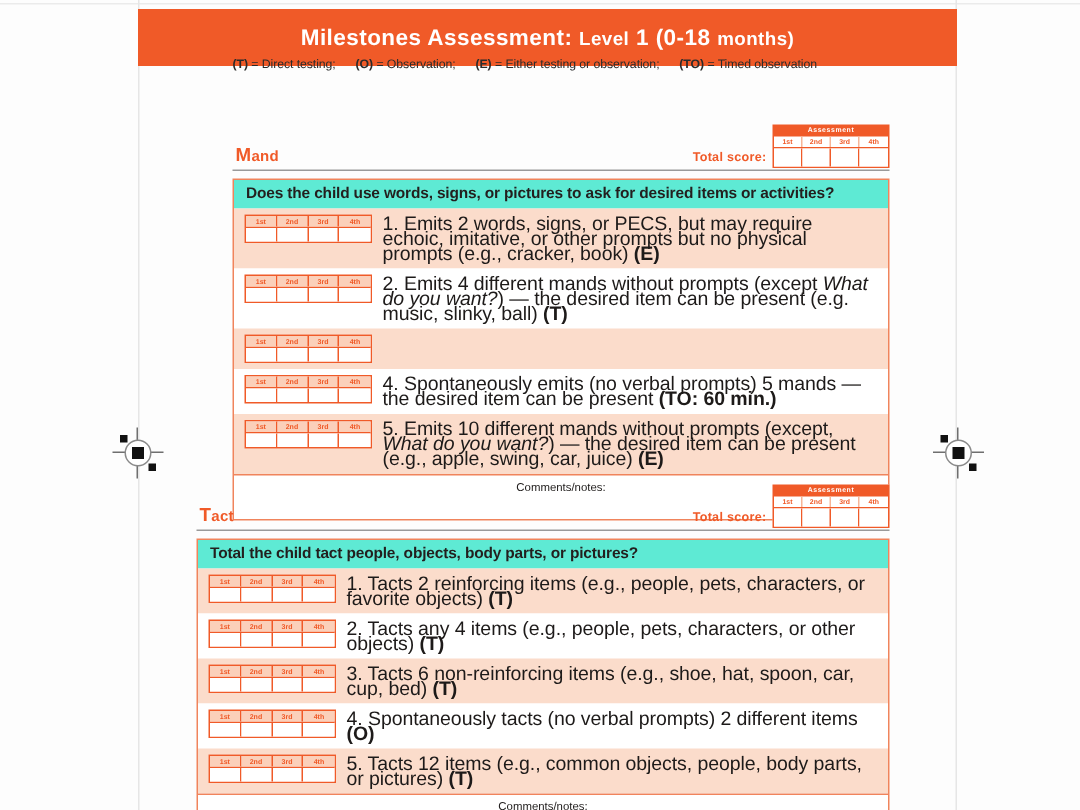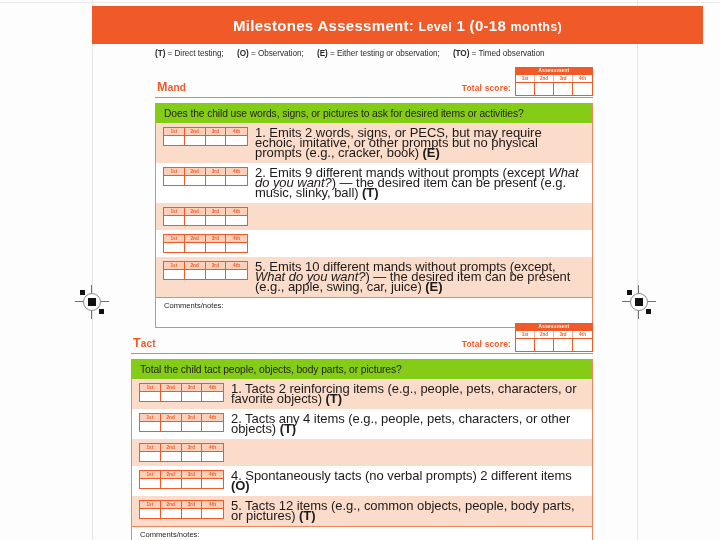--- a/index.html
+++ b/index.html
@@ -49,37 +49,37 @@
     width: 8px; height: 8px; background: #111111;
   }
   .regmark .rm-q {
     position: absolute; width: 5px; height: 5px; background: #111111;
   }
 
   
   .banner {
     position: absolute;
     left: 92px; top: 6px;
-    width: 611px; height: 38px;
+    width: 546px; height: 38px;
     background: #f05a28;
     display: flex; align-items: center; justify-content: center;
   }
   .banner-title {
     color: #ffffff;
     font-weight: bold;
     font-size: 15px;
     letter-spacing: 0.3px;
     white-space: nowrap;
   }
   .banner-title .sc { font-size: 12.5px; }
 
   
   .legend {
     position: absolute;
-    left: 131px; top: 49px;
+    left: 131px; top: 38px;
     width: 462px;
     font-size: 8.2px;
     color: #2b2b2b;
     white-space: nowrap;
     letter-spacing: -0.05px;
     padding-left: 24px;
   }
   .legend b { font-weight: bold; }
   .legend .seg { margin-right: 11px; }
 
@@ -148,24 +148,24 @@
     background: #ffffff;
   }
   .assess-blanks .ab:last-child { border-right: none; }
 
   
   .qblock {
     border: 1px solid #f0845c;
     background: #ffffff;
   }
   .qbar {
-    background: #84cc16;
+    background: #5eead4;
     padding: 4px 8px 4px 8px;
     font-size: 10.3px;
-    font-weight: normal;
+    font-weight: bold;
     color: #231f1e;
     letter-spacing: -0.1px;
   }
   .rows { }
   .row {
     display: flex;
     align-items: stretch;
     min-height: 24px;
   }
   .row.shaded { background: #fbdccb; }
@@ -214,20 +214,21 @@
   .itemtext b { font-weight: bold; }
   .itemtext i { font-style: italic; margin-top: 24px; }
 
   .comments {
     border-top: 1px solid #f0845c;
     background: #ffffff;
     height: 30px;
     padding: 3px 8px;
     font-size: 7.6px;
     color: #1d1a19;
+    text-align: center;
   }
 
   
   .top-rule {
     position: absolute;
     left: 0; top: 2px; width: 720px; height: 1px;
     background: #ebebeb;
   }
 </style>
 </head>
@@ -266,21 +267,21 @@
   </div>
   <div class="regmark" style="left:622px; top:285px;">
     <div class="rm-h"></div>
     <div class="rm-v"></div>
     <div class="rm-ring"></div>
     <div class="rm-dot"></div>
     <div class="rm-q" style="left:5px; top:5px;"></div>
     <div class="rm-q" style="left:24px; top:24px;"></div>
   </div>
 
-  <div class="section" style="top:72px;padding-left:24px;">
+  <div class="section" style="top:88px;padding-left:24px;">
 
     <div class="sec-head">
       <div class="sec-name"><span>M</span><span class="sc">and</span></div>
       <div class="total-score">Total score:</div>
       <div class="assess">
         <div class="assess-title">Assessment</div>
         <div class="assess-cols">
           <div class="ac">1st</div>
           <div class="ac">2nd</div>
           <div class="ac">3rd</div>
@@ -335,21 +336,21 @@
               <div class="sc-body">
                 <div class="b"></div>
                 <div class="b"></div>
                 <div class="b"></div>
                 <div class="b"></div>
               </div>
             </div>
           </div>
           <div class="itemtext">
             <span class="num">2.</span>
-            <span>Emits 9 different mands without prompts (except </span><i>What do you want?</i><span>) — the desired item can be present (e.g. music, slinky, ball)</span>
+            <span>Emits 4 different mands without prompts (except </span><i>What do you want?</i><span>) — the desired item can be present (e.g. music, slinky, ball)</span>
             <b>(T)</b>
           </div>
         </div>
 
         <div class="row shaded">
           <div class="scorecell">
             <div class="sc-table">
               <div class="sc-head">
                 <div class="h">1st</div>
                 <div class="h">2nd</div>
@@ -375,20 +376,25 @@
                 <div class="h">3rd</div>
                 <div class="h">4th</div>
               </div>
               <div class="sc-body">
                 <div class="b"></div>
                 <div class="b"></div>
                 <div class="b"></div>
                 <div class="b"></div>
               </div>
             </div>
+          </div>
+          <div class="itemtext">
+            <span class="num">4.</span>
+            <span>Spontaneously emits (no verbal prompts) 5 mands — the desired item can be present</span>
+            <b>(TO: 60 min.)</b>
           </div>
         </div>
 
         <div class="row shaded">
           <div class="scorecell">
             <div class="sc-table">
               <div class="sc-head">
                 <div class="h">1st</div>
                 <div class="h">2nd</div>
                 <div class="h">3rd</div>
@@ -500,20 +506,25 @@
                 <div class="h">4th</div>
               </div>
               <div class="sc-body">
                 <div class="b"></div>
                 <div class="b"></div>
                 <div class="b"></div>
                 <div class="b"></div>
               </div>
             </div>
           </div>
+          <div class="itemtext">
+            <span class="num">3.</span>
+            <span>Tacts 6 non-reinforcing items (e.g., shoe, hat, spoon, car, cup, bed)</span>
+            <b>(T)</b>
+          </div>
         </div>
 
         <div class="row plain">
           <div class="scorecell">
             <div class="sc-table">
               <div class="sc-head">
                 <div class="h">1st</div>
                 <div class="h">2nd</div>
                 <div class="h">3rd</div>
                 <div class="h">4th</div>

